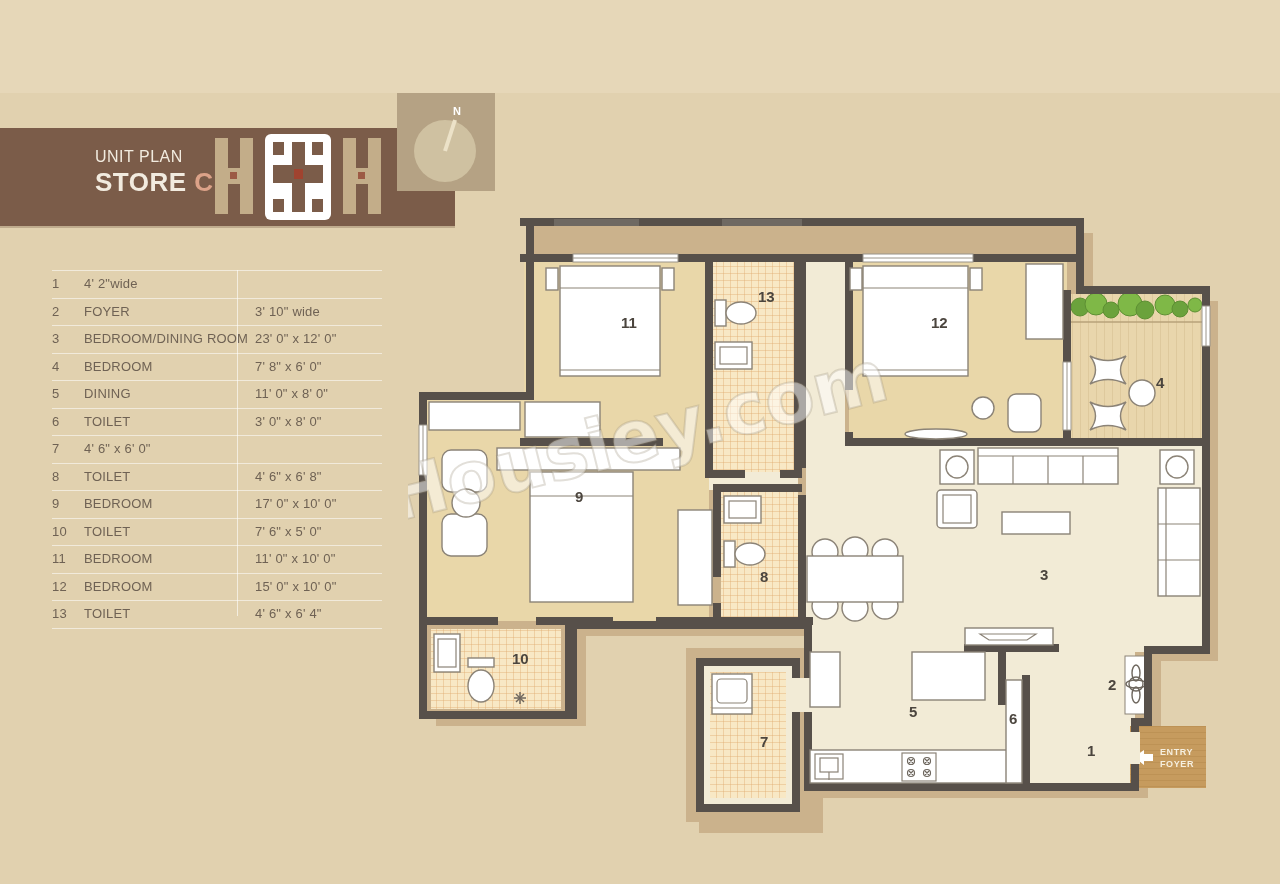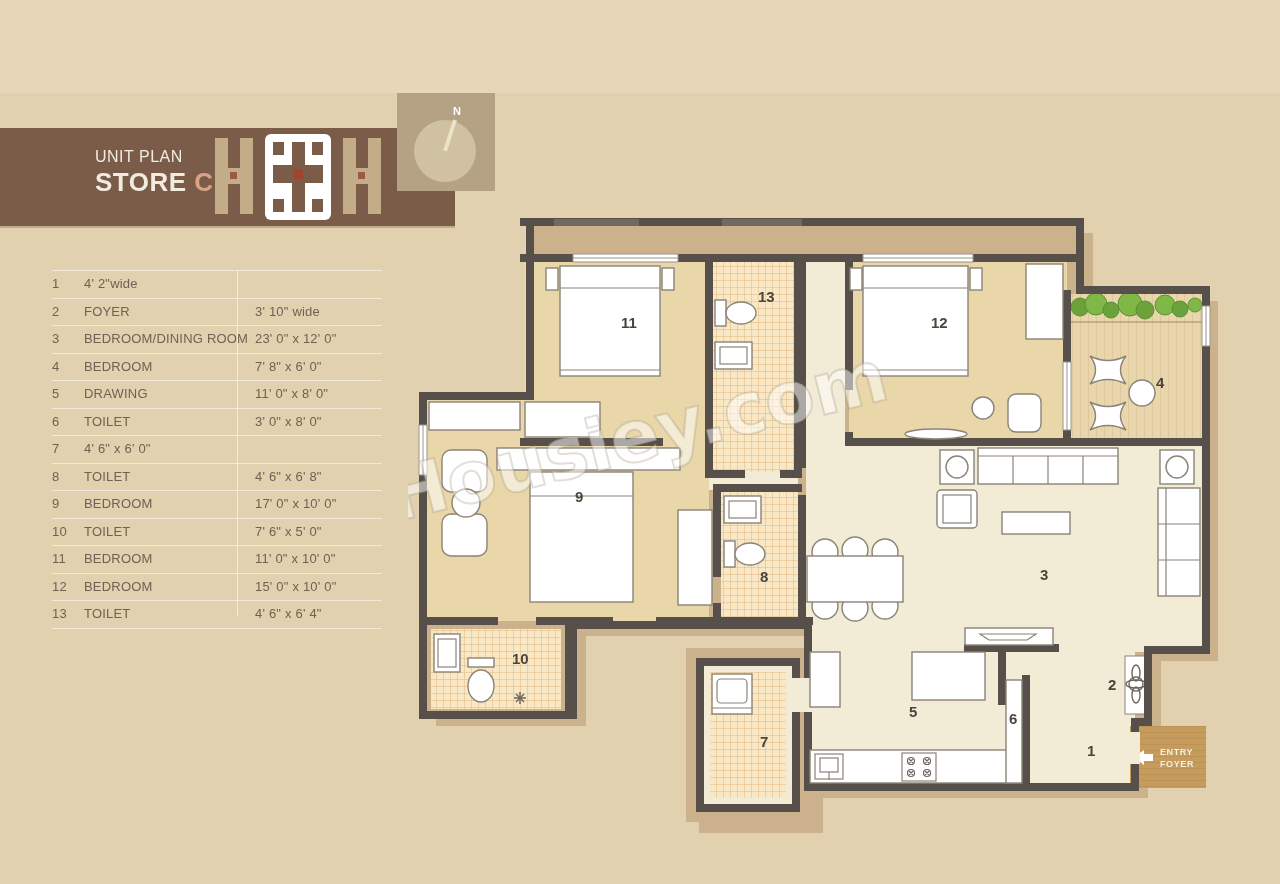--- a/index.html
+++ b/index.html
@@ -94,21 +94,21 @@
       <span>BEDROOM/DINING ROOM</span>
       <span>23' 0" x 12' 0"</span>
     </div>
   <div class="legend-row">
       <span>4</span>
       <span>BEDROOM</span>
       <span>7' 8" x 6' 0"</span>
     </div>
   <div class="legend-row">
       <span>5</span>
-      <span>DRAWING</span>
+      <span>DINING</span>
       <span>11' 0" x 8' 0"</span>
     </div>
   <div class="legend-row">
       <span>6</span>
       <span>TOILET</span>
       <span>3' 0" x 8' 0"</span>
     </div>
   <div class="legend-row">
       <span>7</span>
       <span>4' 6" x 6' 0"</span>

